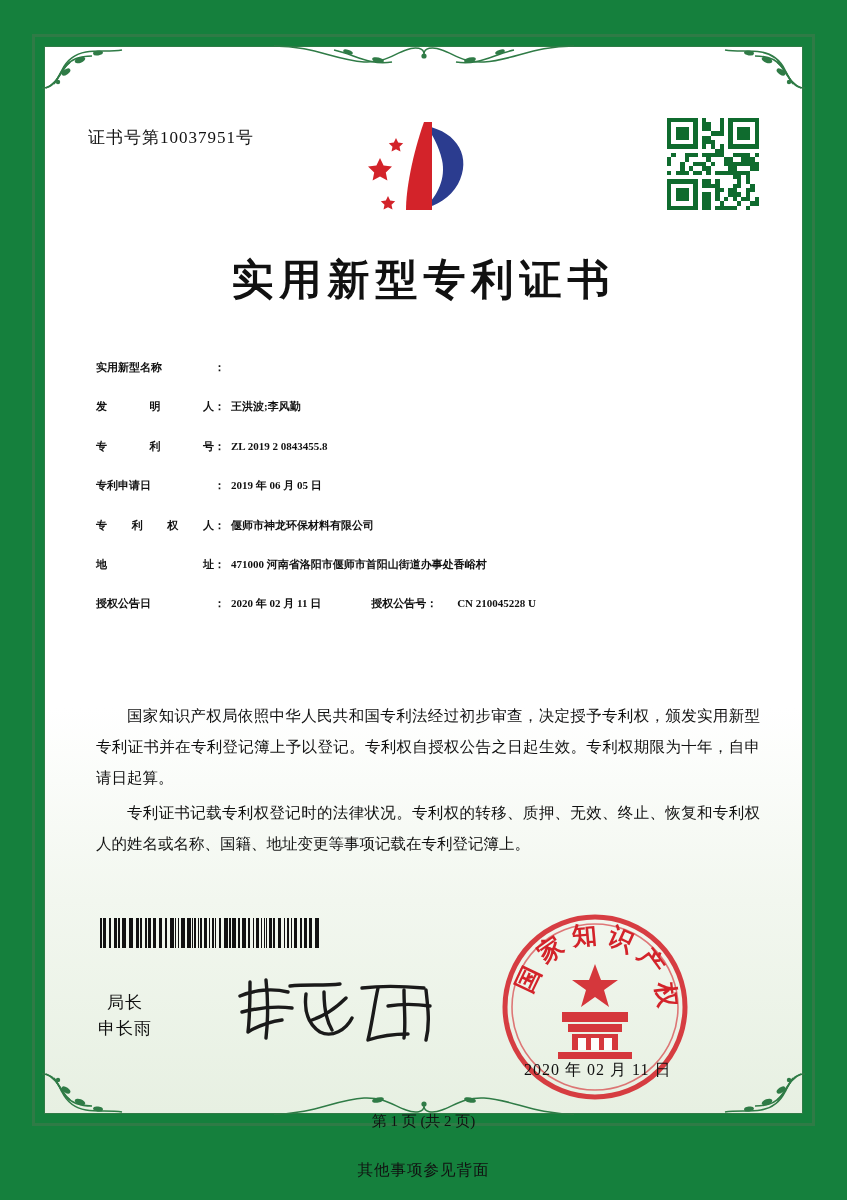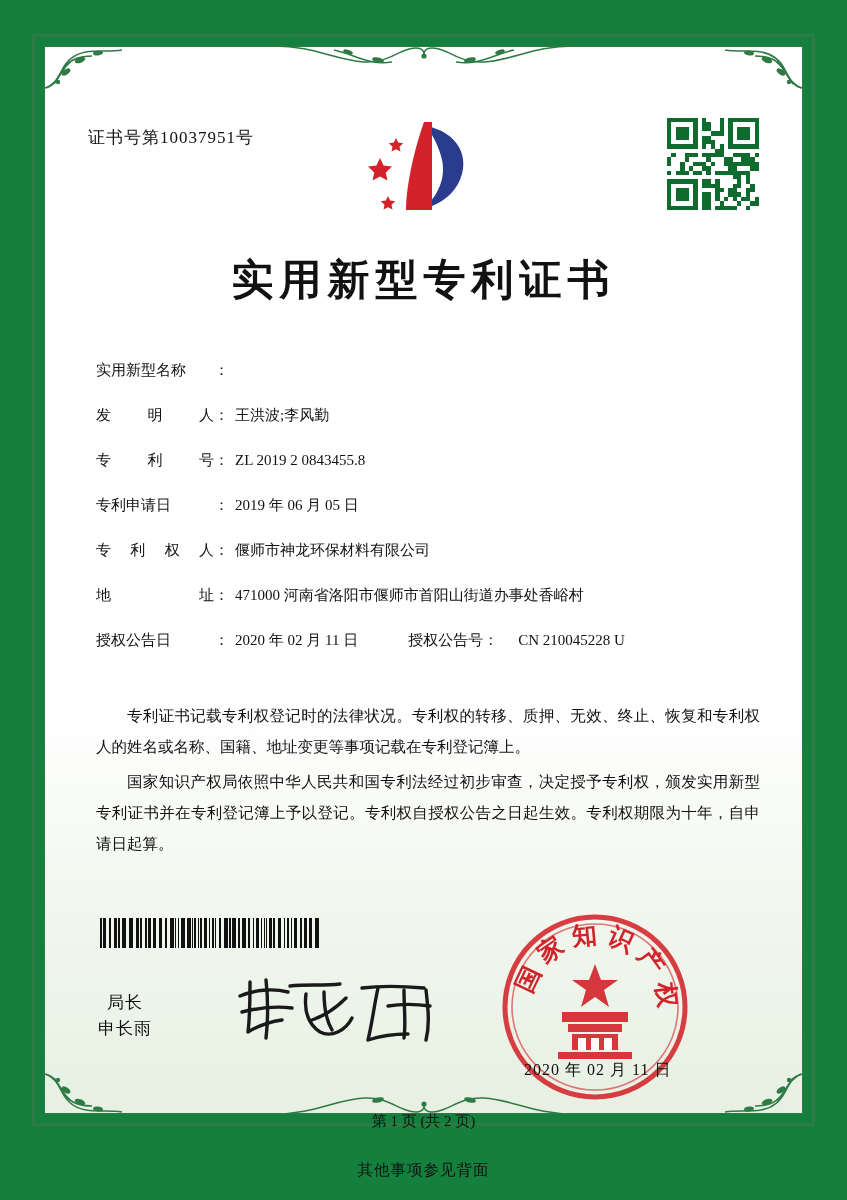--- a/index.html
+++ b/index.html
@@ -129,23 +129,24 @@
   .fields {
     position: absolute;
     left: 96px;
     top: 360px;
     width: 660px;
   }
   .field-row {
     display: flex;
     align-items: baseline;
     margin-bottom: 24px;
-    font-size: 15px;
+    font-size: 11px;
     line-height: 1.4;
     color: #111;
+    font-weight: bold;
   }
   .field-label {
     width: 118px;
     flex: 0 0 118px;
     letter-spacing: 0px;
     white-space: nowrap;
   }
   .field-label.spaced {
     display: flex;
     justify-content: space-between;
@@ -872,22 +873,22 @@
       <span class="field-colon">：</span>
       <span class="field-value">2020 年 02 月 11 日</span>
       <span class="second-label">授权公告号</span>
       <span class="field-colon">：</span>
       <span class="second-value">CN 210045228 U</span>
     </div>
 
   </div>
 
   <div class="paras">
+    <p class="para">国家知识产权局依照中华人民共和国专利法经过初步审查，决定授予专利权，颁发实用新型专利证书并在专利登记簿上予以登记。专利权自授权公告之日起生效。专利权期限为十年，自申请日起算。</p>
     <p class="para">专利证书记载专利权登记时的法律状况。专利权的转移、质押、无效、终止、恢复和专利权人的姓名或名称、国籍、地址变更等事项记载在专利登记簿上。</p>
-    <p class="para">国家知识产权局依照中华人民共和国专利法经过初步审查，决定授予专利权，颁发实用新型专利证书并在专利登记簿上予以登记。专利权自授权公告之日起生效。专利权期限为十年，自申请日起算。</p>
   </div>
 
   <div class="barcode" id="barcode">
       <i style="width: 2px; margin-right: 1px;"></i>
       <i style="width: 3px; margin-right: 3px;"></i>
       <i style="width: 2px; margin-right: 3px;"></i>
       <i style="width: 3px; margin-right: 1px;"></i>
       <i style="width: 3px; margin-right: 2px;"></i>
       <i style="width: 4px; margin-right: 3px;"></i>
       <i style="width: 4px; margin-right: 3px;"></i>

